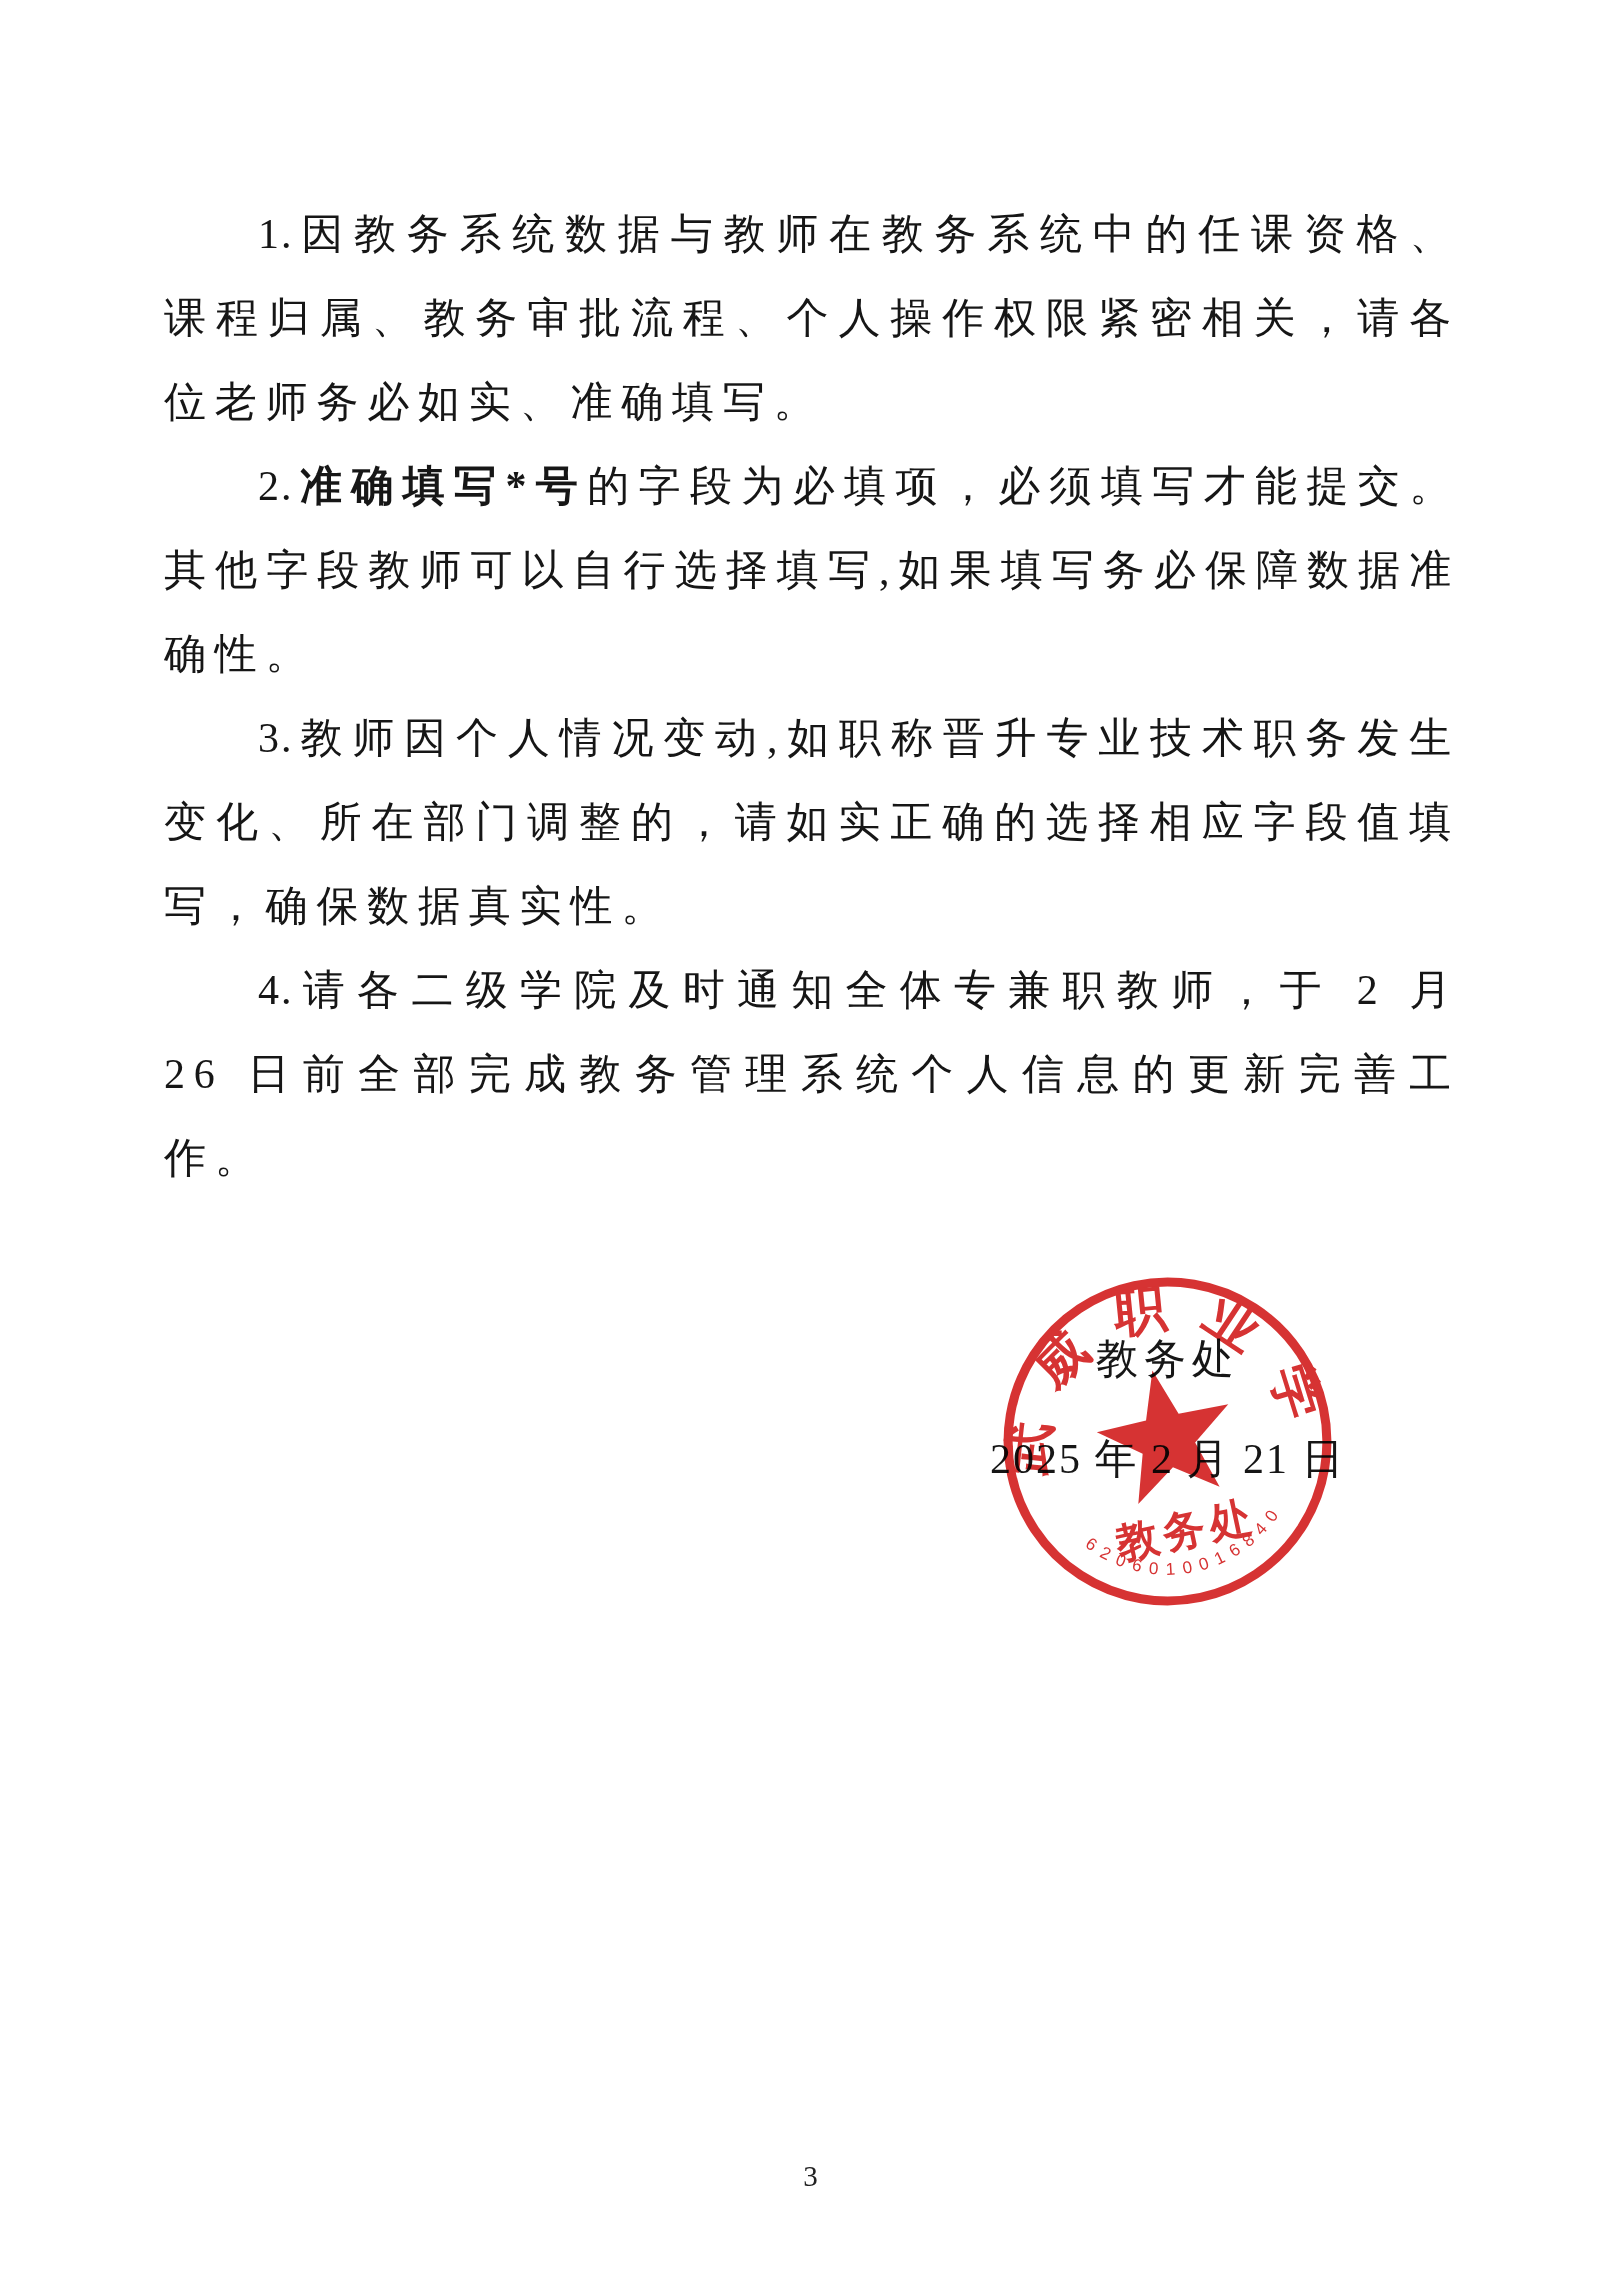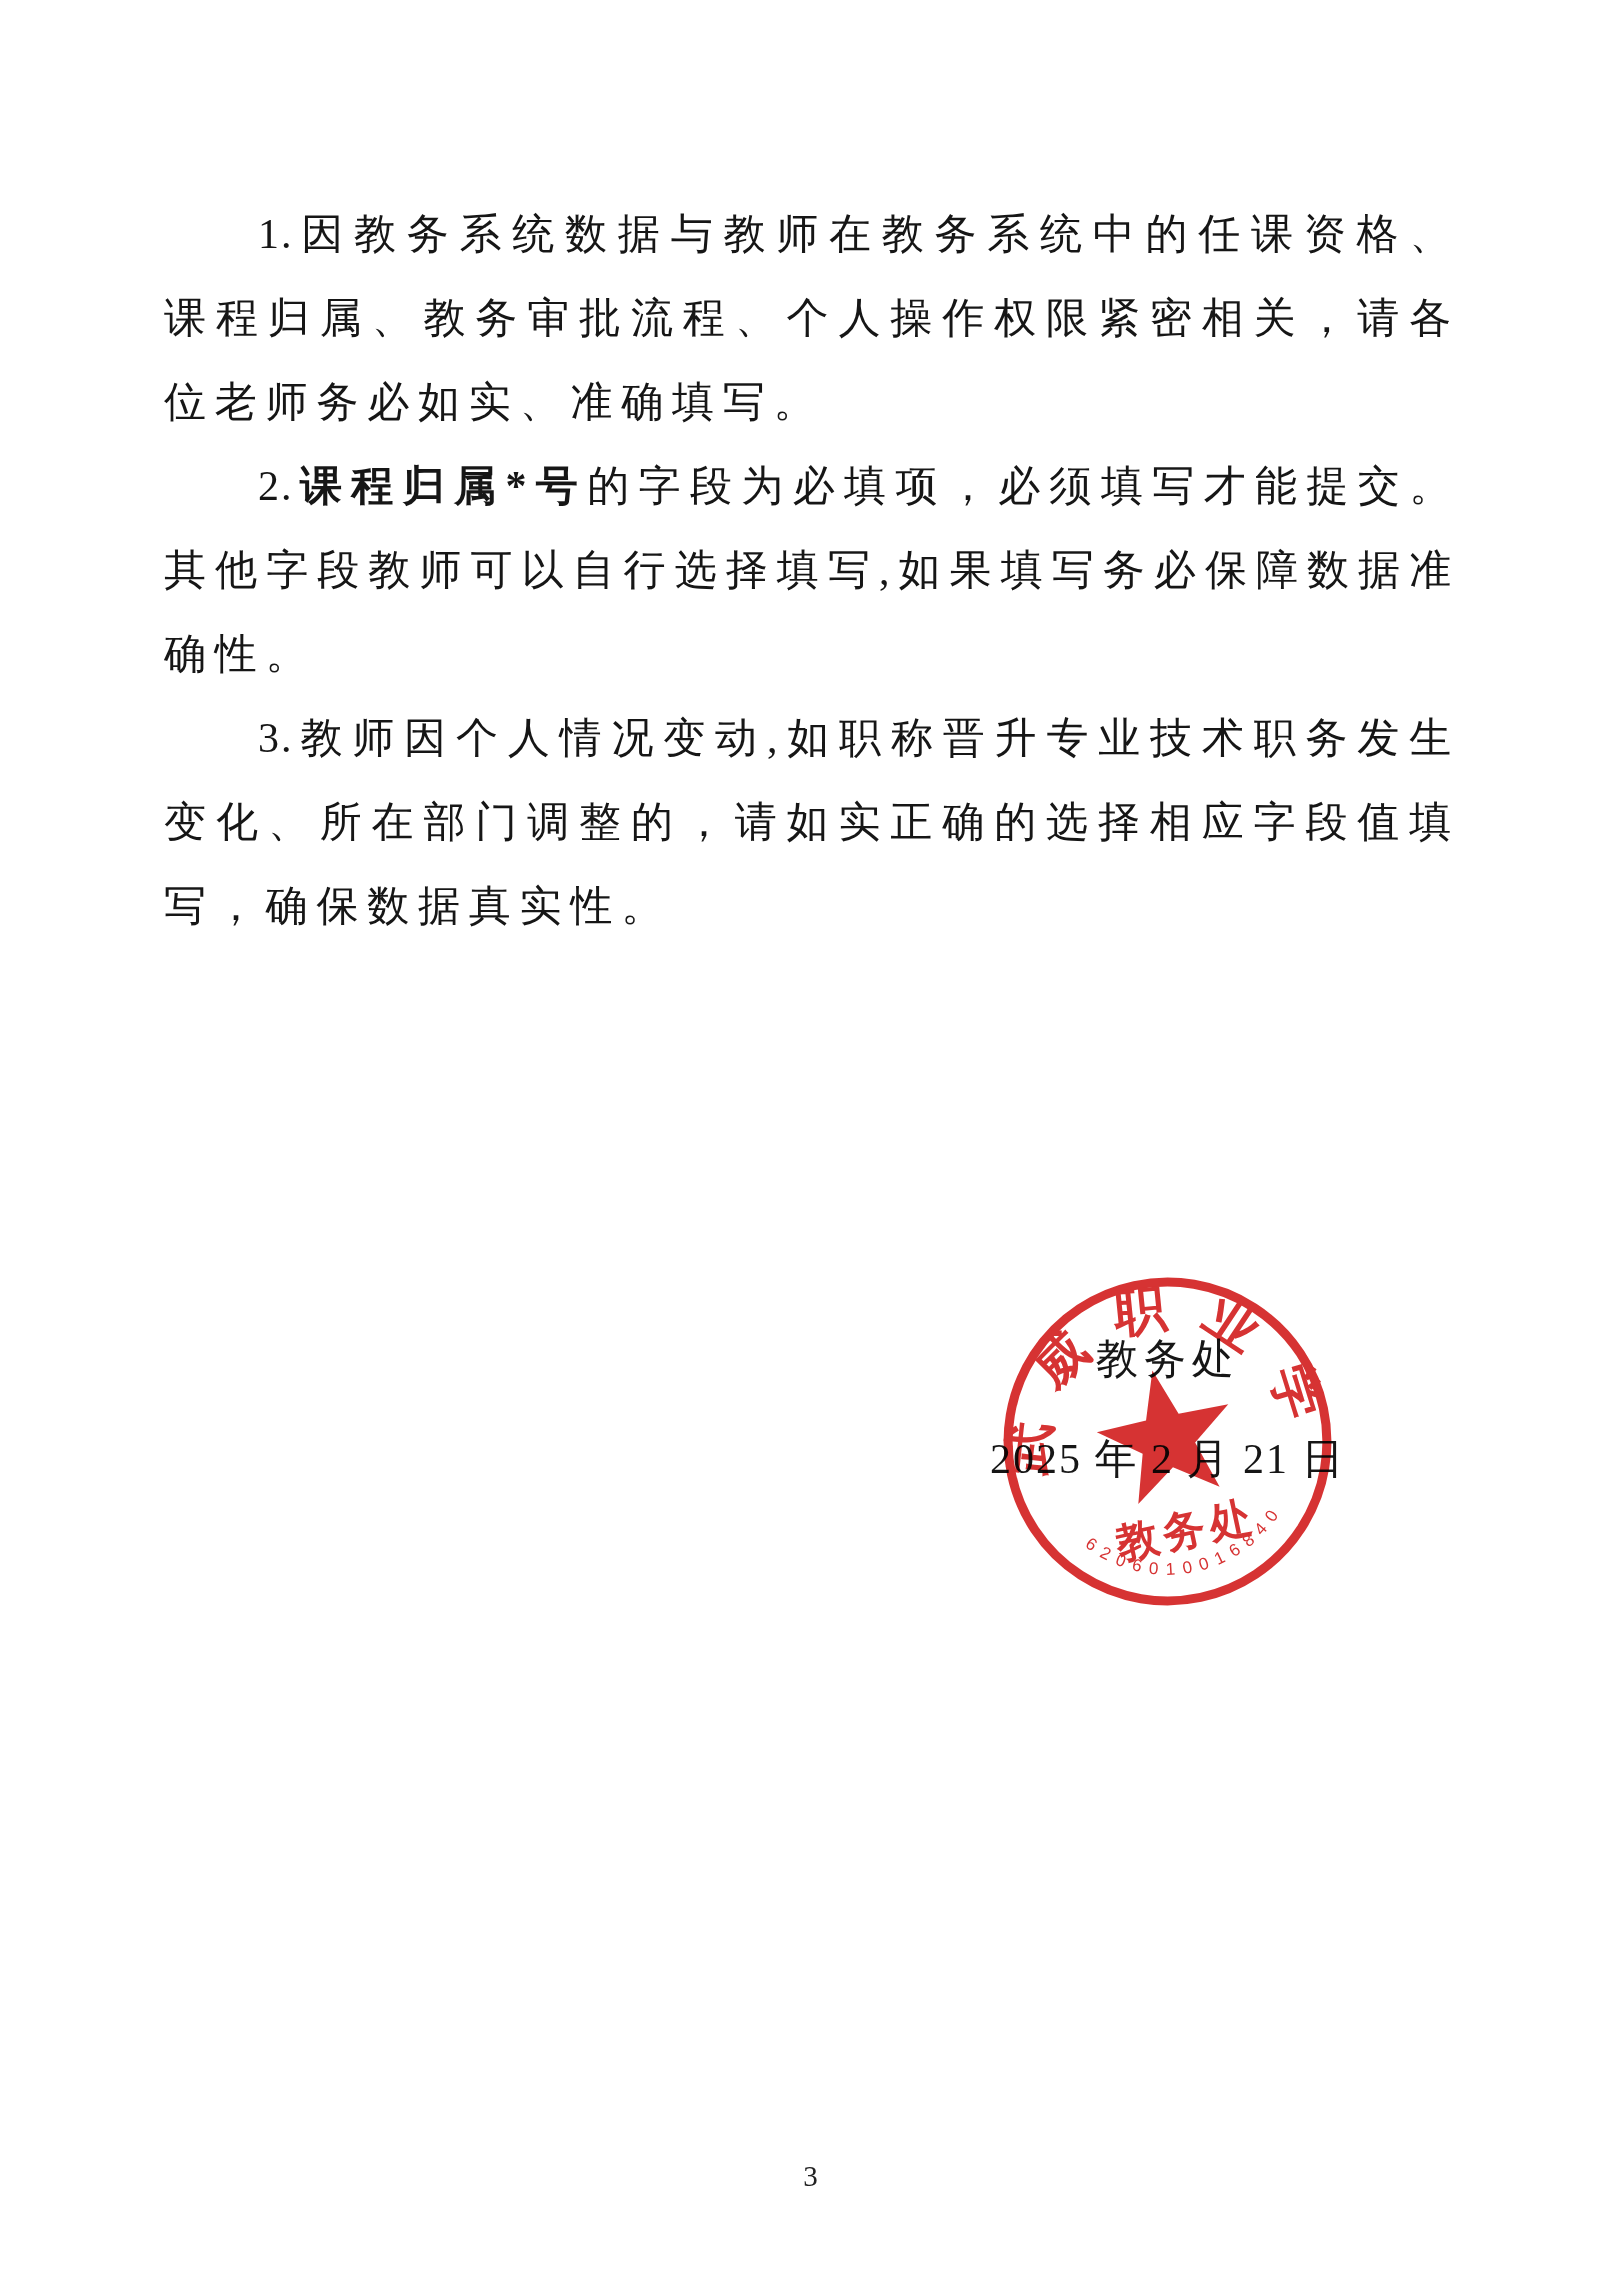--- a/index.html
+++ b/index.html
@@ -68,24 +68,25 @@
   }
 </style>
 </head>
 <body>
 
 <div class="page" data-name="document-page">
 
   <div class="body-text" data-name="notice-body">
     <p class="para" data-name="paragraph-1"><span class="num" data-name="paragraph-1-number">1.</span><span data-name="paragraph-1-text">因教务系统数据与教师在教务系统中的任课资格、课程归属、教务审批流程、个人操作权限紧密相关，请各位老师务必如实、准确填写。</span></p>
 
-    <p class="para" data-name="paragraph-2"><span class="num" data-name="paragraph-2-number">2.</span><span class="bold" data-name="paragraph-2-bold-text">课程归属*号</span><span data-name="paragraph-2-text">的字段为必填项，必须填写才能提交。其他字段教师可以自行选择填写,如果填写务必保障数据准确性。</span></p>
+    <p class="para" data-name="paragraph-2"><span class="num" data-name="paragraph-2-number">2.</span><span class="bold" data-name="paragraph-2-bold-text">准确填写*号</span><span data-name="paragraph-2-text">的字段为必填项，必须填写才能提交。其他字段教师可以自行选择填写,如果填写务必保障数据准确性。</span></p>
 
     <p class="para" data-name="paragraph-3"><span class="num" data-name="paragraph-3-number">3.</span><span data-name="paragraph-3-text">教师因个人情况变动,如职称晋升专业技术职务发生变化、所在部门调整的，请如实正确的选择相应字段值填写，确保数据真实性。</span></p>
 
+    <p class="para" data-name="paragraph-4"><span class="num" data-name="paragraph-4-number">4.</span><span data-name="paragraph-4-text">请各二级学院及时通知全体专兼职教师，于 2 月 26 日前全部完成教务管理系统个人信息的更新完善工作。</span></p>
   </div>
 
   <div class="sig-dept" data-name="signature-department">教务处</div>
   <div class="sig-date" data-name="signature-date">2025 年 2 月 21 日</div>
 
   <div class="seal" data-name="official-seal">
     <svg viewBox="0 0 340 340" data-name="official-seal-graphic">
       <g transform="rotate(-12 170 170)">
         <circle data-name="seal-ring" cx="170" cy="170" r="158" fill="none" stroke-width="9" stroke="#d42626"></circle>
 

